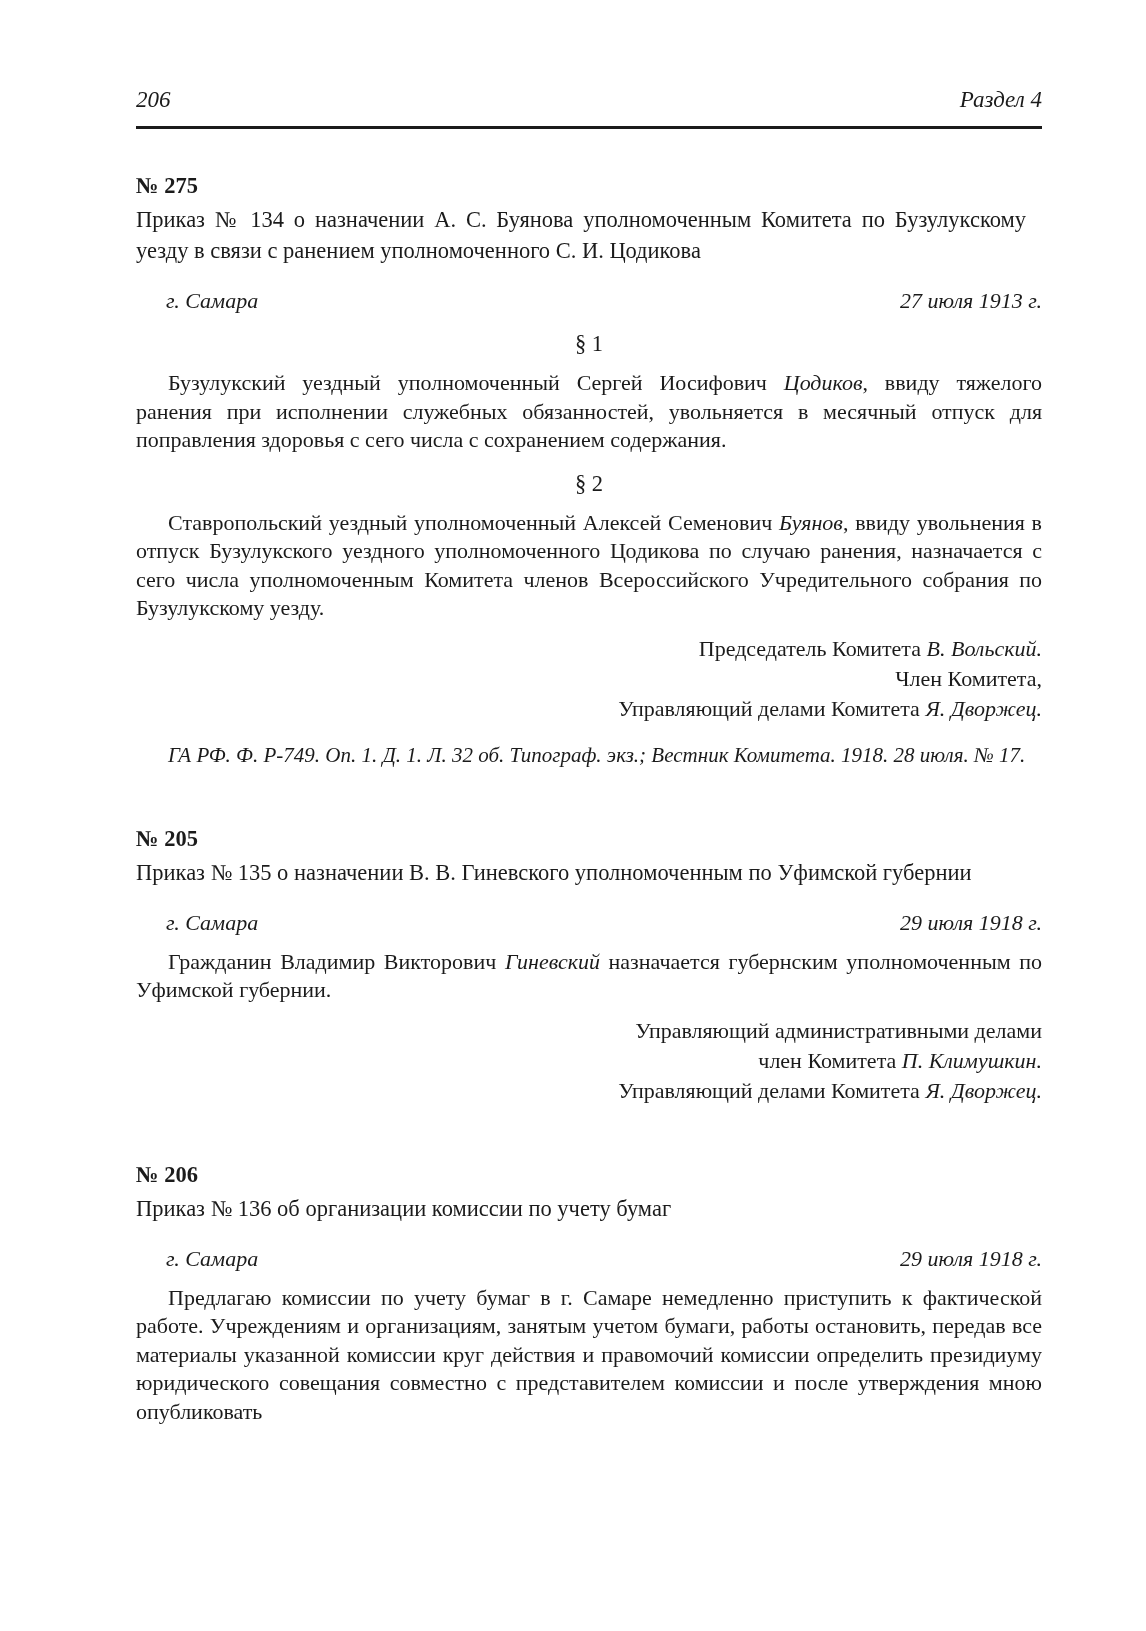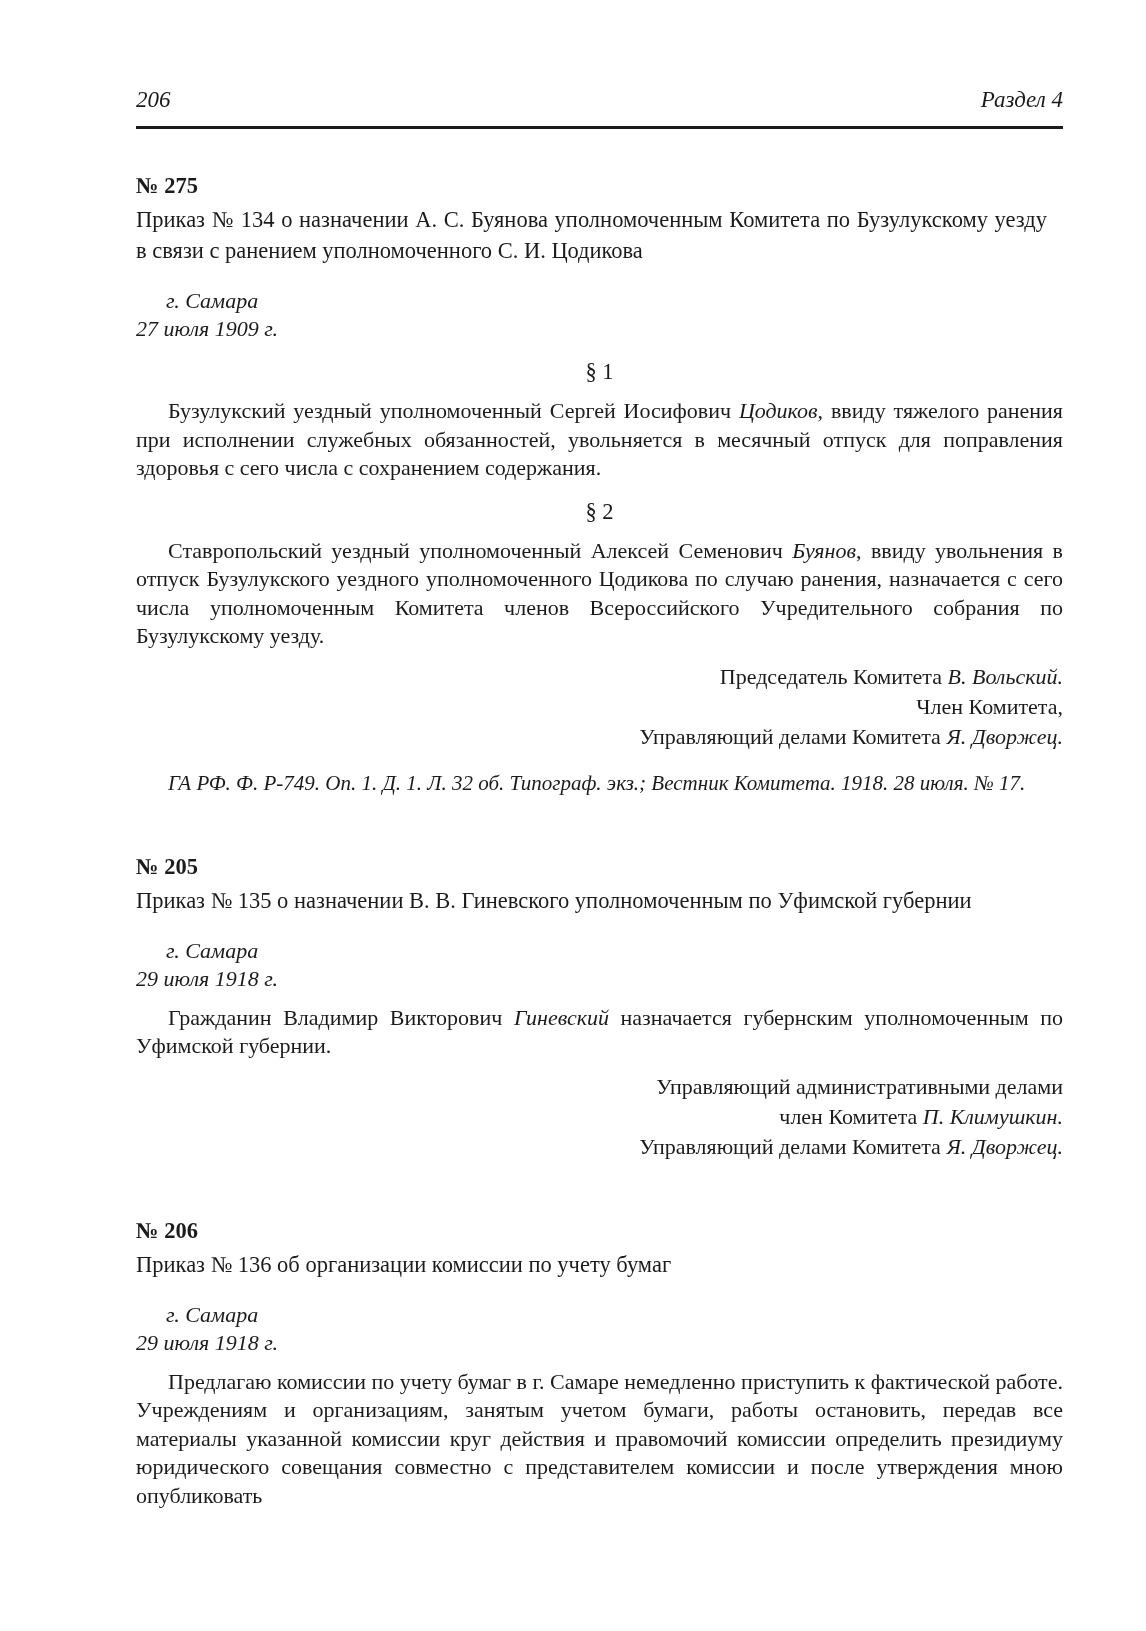--- a/index.html
+++ b/index.html
@@ -11,21 +11,21 @@
     width: 1146px;
     height: 1631px;
     overflow: hidden;
     font-family: "Liberation Serif", "DejaVu Serif", serif;
     color: #1b1b1b;
   }
   .page {
     box-sizing: border-box;
     width: 1146px;
     height: 1631px;
-    padding: 86px 83px 40px 136px;
+    padding: 86px 104px 40px 136px;
   }
   .running-head {
     display: flex;
     justify-content: space-between;
     align-items: baseline;
     font-style: italic;
     font-size: 23px;
     line-height: 27px;
   }
   .rule {
@@ -48,21 +48,20 @@
     text-align: justify;
   }
   .dateline {
     display: flex;
     justify-content: space-between;
     align-items: baseline;
     font-style: italic;
     font-size: 22px;
     line-height: 28px;
     margin-top: 21px;
-    flex-direction: column;
   }
   .dateline .place { padding-left: 30px; }
   .sec-heading {
     text-align: center;
     font-size: 22.5px;
     line-height: 28px;
     margin-top: 15px;
   }
   .body-para {
     margin: 11px 0 0 0;
@@ -96,21 +95,21 @@
     <span>206</span>
     <span>Раздел 4</span>
   </div>
   <div class="rule"></div>
 
   <section class="doc">
     <h2 class="doc-num">№ 275</h2>
     <h3 class="doc-title">Приказ № 134 о назначении А. С. Буянова уполномоченным Комитета по Бузулукскому уезду в связи с ранением уполномоченного С. И. Цодикова</h3>
     <div class="dateline">
       <span class="place">г. Самара</span>
-      <span class="date">27 июля 1909 г.</span>
+      <span class="date">27 июля 1913 г.</span>
     </div>
 
     <div class="sec-heading">§ 1</div>
     <p class="body-para"><span>Бузулукский уездный уполномоченный Сергей Иосифович </span><em>Цодиков</em><span>, ввиду тя­желого ранения при исполнении служебных обязанностей, увольняется в месяч­ный отпуск для поправления здоровья с сего числа с сохранением содержания.</span></p>
 
     <div class="sec-heading">§ 2</div>
     <p class="body-para"><span>Ставропольский уездный уполномоченный Алексей Семенович </span><em>Буянов</em><span>, вви­ду увольнения в отпуск Бузулукского уездного уполномоченного Цодикова по случаю ранения, назначается с сего числа уполномоченным Комитета членов Все­российского Учредительного собрания по Бузулукскому уезду.</span></p>
 
     <div class="signatures">
       <div><span>Председатель Комитета </span><em>В. Вольский.</em></div>

